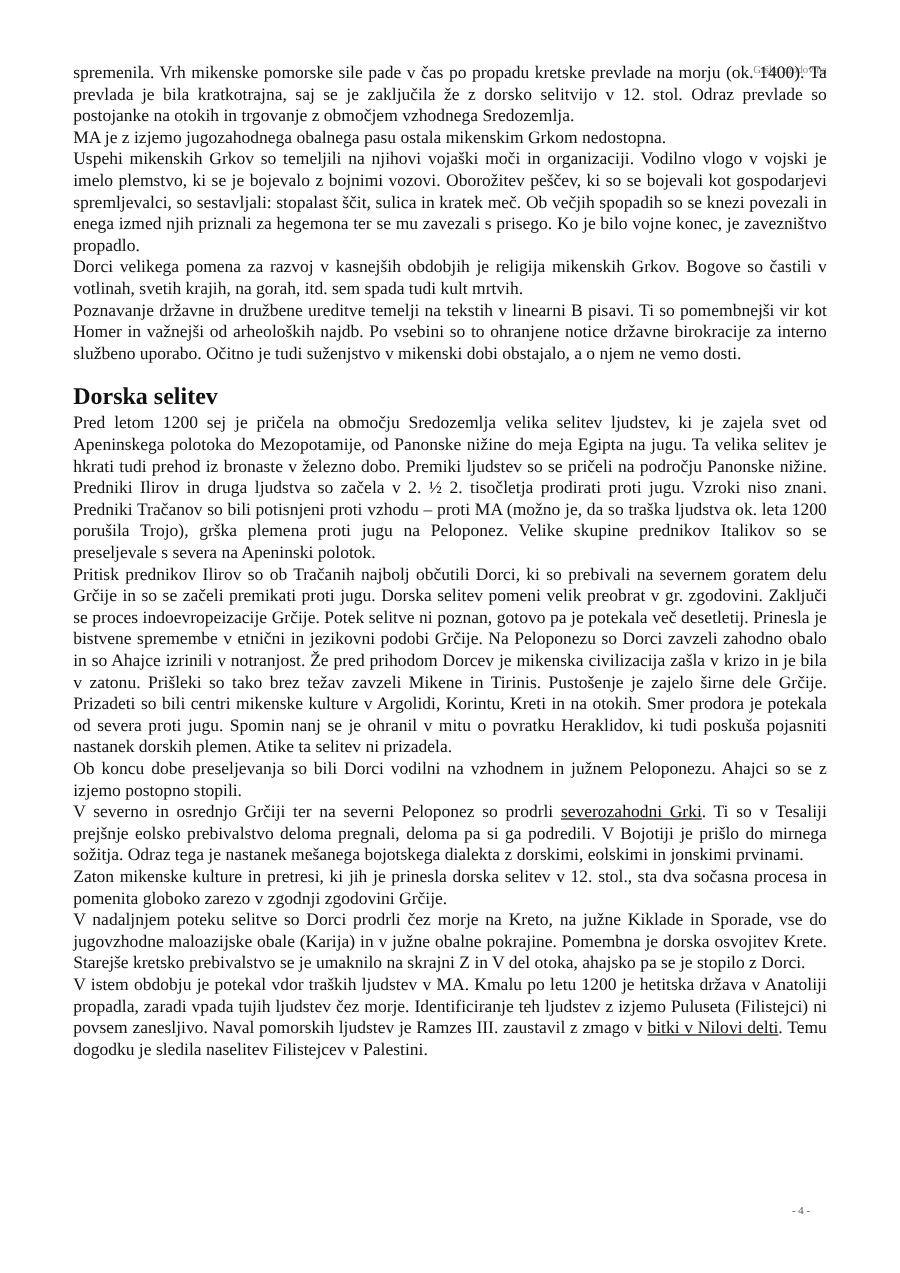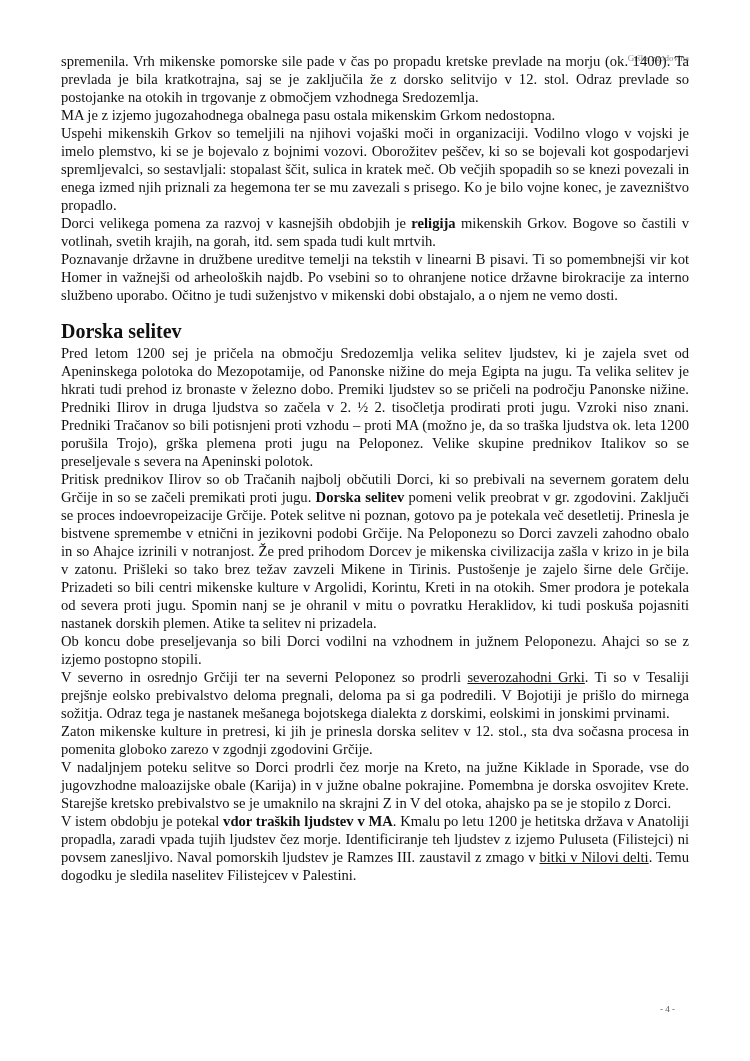--- a/index.html
+++ b/index.html
@@ -4,21 +4,21 @@
 <style>
   html, body { margin: 0; padding: 0; background: #ffffff; }
   body { width: 750px; height: 1061px; position: relative; overflow: hidden;
          font-family: "Liberation Serif", serif; color: #111; }
   .header { position: absolute; top: 53px; right: 61px; font-size: 9px; color: #8a8a8a;
             font-family: "Liberation Serif", serif; }
   .content { position: absolute; left: 61px; top: 52px; width: 628px;
              font-size: 14.6px; line-height: 18px; }
   .content p { margin: 0; text-align: justify; }
   .content h2 { margin: 14px 0 0 0; font-size: 20px; line-height: 26px; font-weight: bold; }
-  .content b { font-weight: bold; }
+  .content b { font-weight: normal; }
   .content u { }
   .footer { position: absolute; top: 1004px; right: 75px; font-size: 9px; color: #555; }
 </style>
 </head>
 <body>
 
 <div class="header">Grška zgodovina</div>
 
 <div class="content">
   <div id="sec1">

